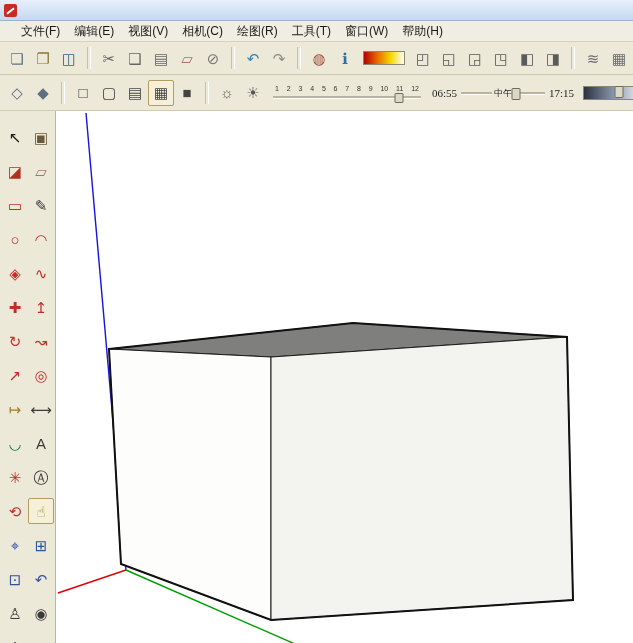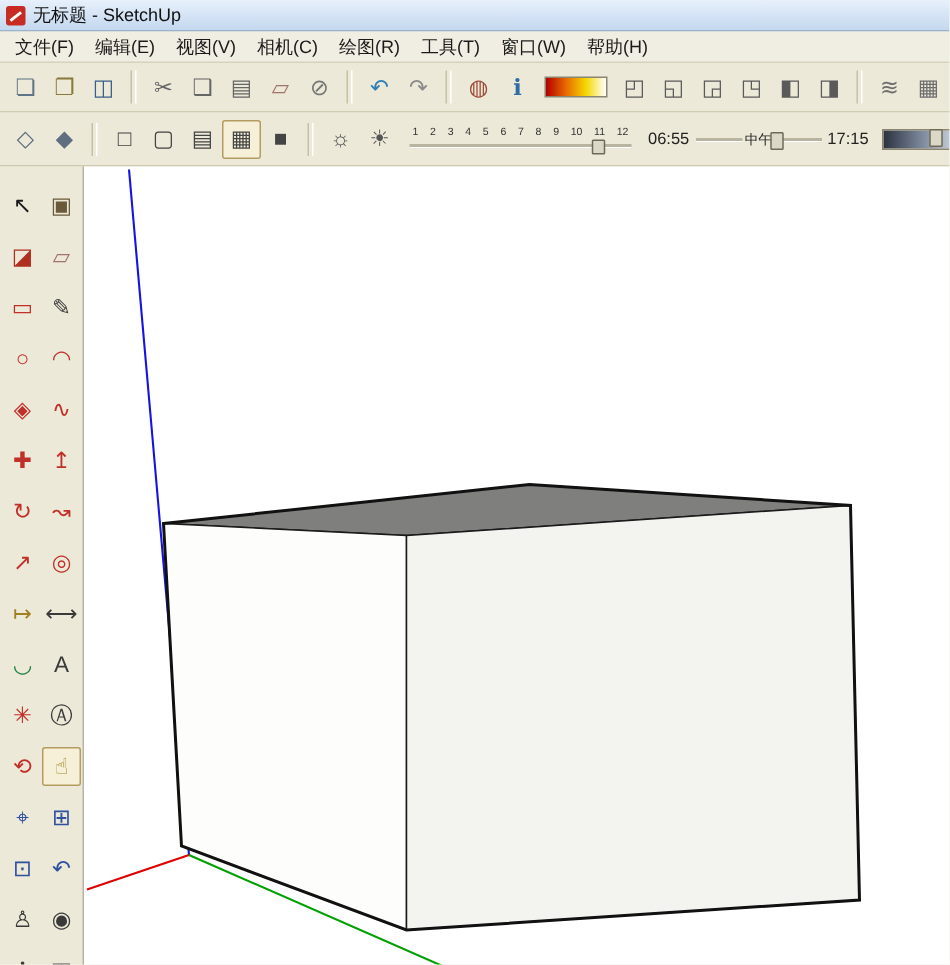--- a/index.html
+++ b/index.html
@@ -20,21 +20,21 @@
     width:13px;height:13px;border-radius:2px;background:#c62c23;
     position:relative;flex:0 0 auto;
   }
   .logo:after{
     content:"";position:absolute;left:2px;top:6px;width:9px;height:2px;
     background:#fff;transform:rotate(-38deg);
   }
   .title{font-size:12px;color:#111;}
   
   .menubar{
-    height:20px;display:flex;align-items:center;padding:0 3px;
+    height:20px;display:flex;align-items:center;padding:0 14px;
     background:#f0eee2;border-bottom:1px solid #d6d2bc;
   }
   .menu-item{padding:2px 7px;cursor:default;}
   
   .toolbar{
     display:flex;align-items:center;gap:1px;padding:2px 4px;
     background:#ece9d8;border-bottom:1px solid #cfcab2;
     white-space:nowrap;overflow:hidden;
   }
   .toolbar.row1{height:28px;}
@@ -57,21 +57,21 @@
   .strack{position:relative;height:8px;margin-top:1px;}
   .strack:before{
     content:"";position:absolute;left:0;right:0;top:3px;height:2px;
     background:#b9b4a0;border-bottom:1px solid #fff;
   }
   .shandle{
     position:absolute;top:0;width:7px;height:8px;transform:translateX(-50%);
     background:#dcd8c8;border:1px solid #6f6a58;border-radius:1px;
   }
   .time-slider{display:flex;align-items:center;gap:4px;flex:0 0 auto;margin:0 4px;}
-  .tlabel{font-size:11px;color:#222;}
+  .tlabel{font-size:11px;color:#222;font-family:Liberation Serif, serif;}
   .ttrack{position:relative;width:84px;height:12px;text-align:center;}
   .ttrack:before{
     content:"";position:absolute;left:0;right:0;top:5px;height:2px;
     background:#b9b4a0;border-bottom:1px solid #fff;
   }
   .noon{
     position:absolute;left:50%;top:0;transform:translateX(-50%);
     font-size:9px;color:#222;background:#ece9d8;padding:0 2px;line-height:12px;
   }
   .thandle{
@@ -95,21 +95,20 @@
   }
   .tool.active{background:#f7f0d8;border-color:#b39d5e;}
   .canvas-wrap{flex:1;background:#ffffff;position:relative;}
   .canvas-wrap svg{display:block;}
 </style>
 </head>
 <body>
 
 <div class="titlebar">
   <div class="logo"></div>
-  <span class="title">无标题 - SketchUp</span>
 </div>
 
 <div class="menubar">
 
 <span class="menu-item">文件(F)</span>
     <span class="menu-item">编辑(E)</span>
     <span class="menu-item">视图(V)</span>
     <span class="menu-item">相机(C)</span>
     <span class="menu-item">绘图(R)</span>
     <span class="menu-item">工具(T)</span>

